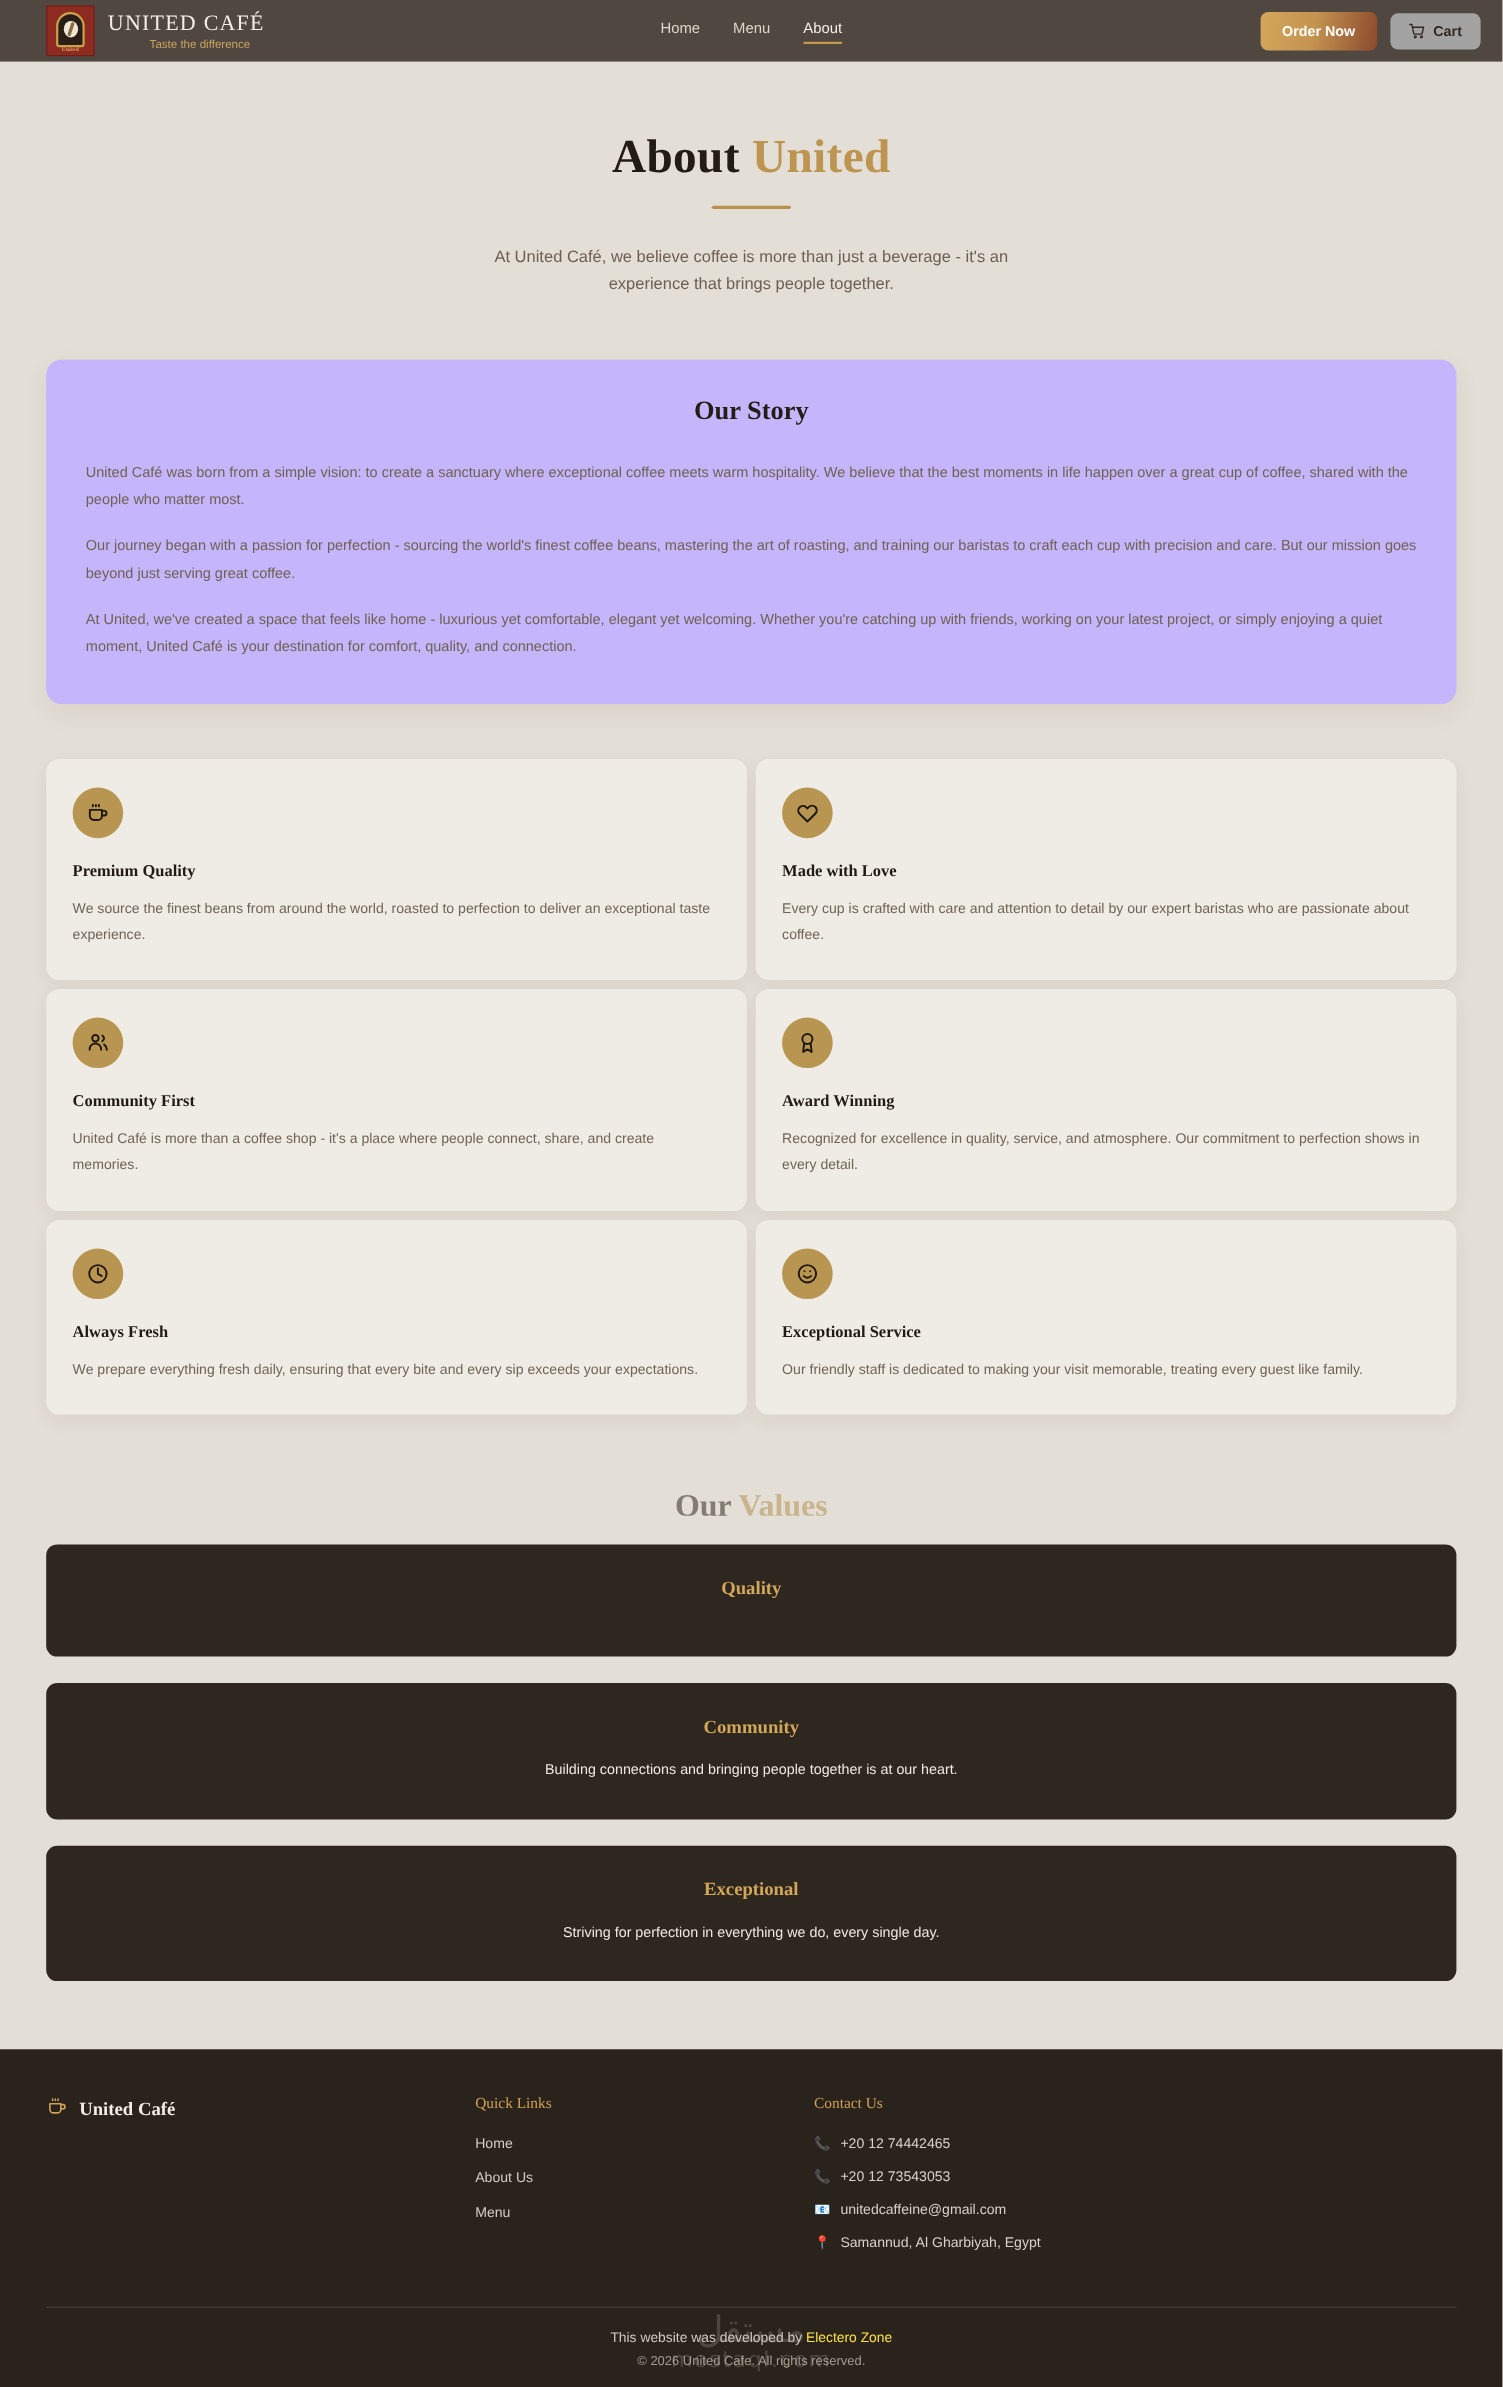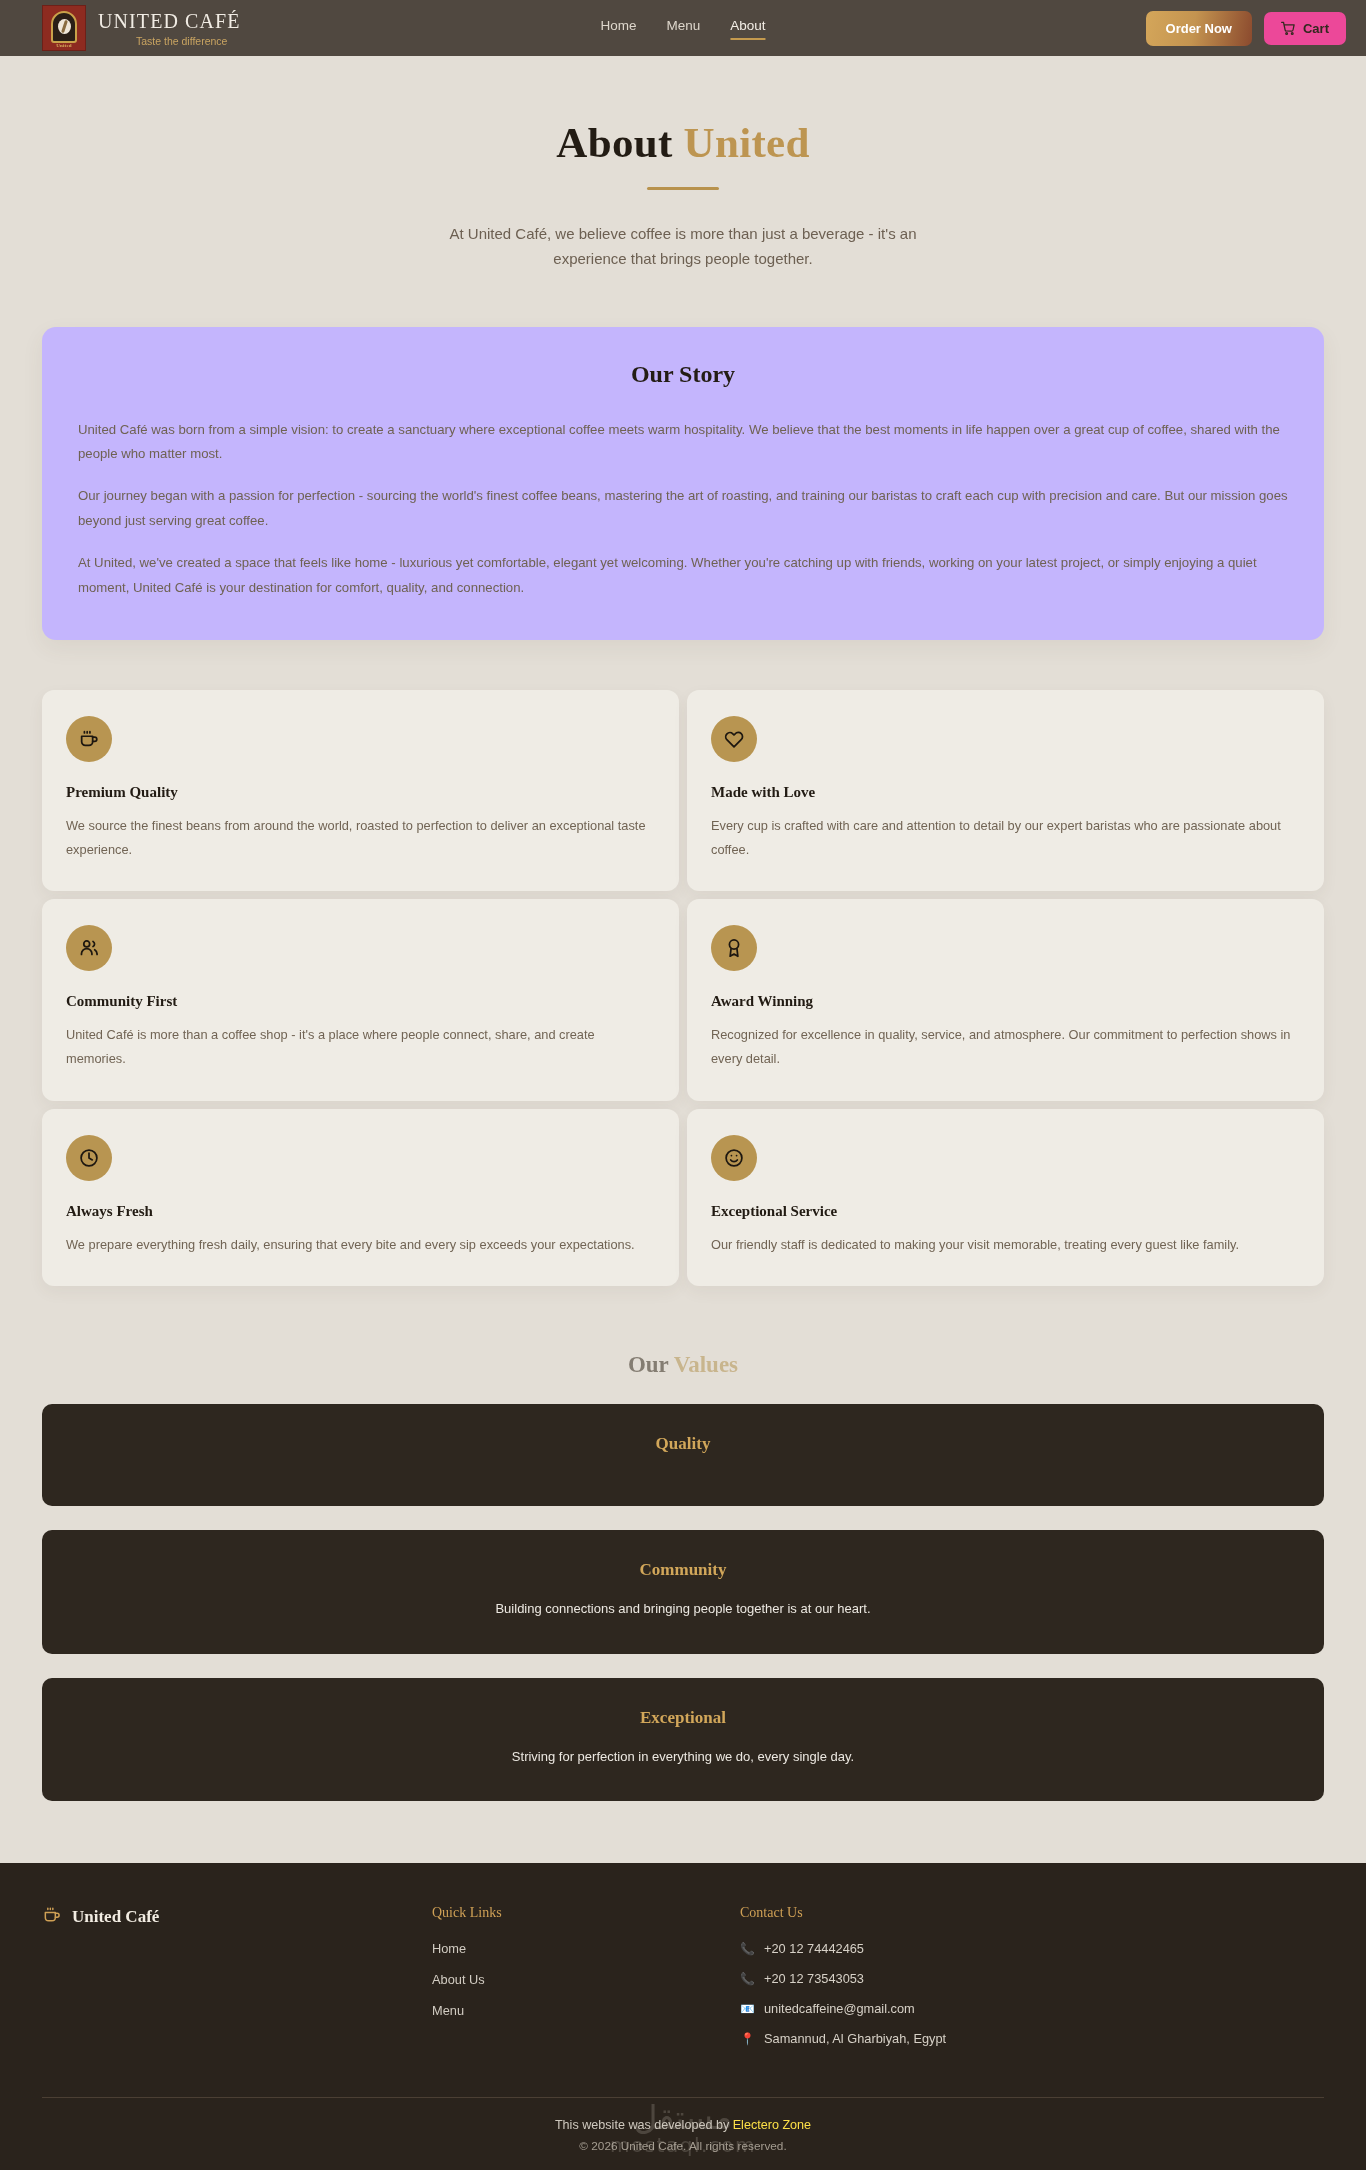--- a/index.html
+++ b/index.html
@@ -83,21 +83,21 @@
   .header-actions {
     margin-left: auto; display: flex; align-items: center; gap: 12px;
   }
   .btn-order {
     background: linear-gradient(100deg, #d4a65a 0%, #c49450 45%, #8b4a2e 100%);
     color: #ffffff; font-size: 13px; font-weight: bold;
     border: none; border-radius: 7px;
     padding: 10px 20px; cursor: pointer;
   }
   .btn-cart {
-    background: #ec4899; color: #33291f; font-size: 13px; font-weight: bold;
+    background: #a3a3a3; color: #33291f; font-size: 13px; font-weight: bold;
     border: none; border-radius: 7px; padding: 9px 17px; cursor: pointer;
     display: flex; align-items: flex-end; gap: 7px;
   }
   .btn-cart svg { display: block; }
 
   
   .hero { padding: 62px 0 0; text-align: center; }
   .hero-title {
     font-family: "Liberation Serif", serif;
     font-size: 43px; font-weight: bold; color: #231c14; letter-spacing: .3px;
@@ -163,21 +163,21 @@
 
   
   .values-head {
     margin-top: 62px;
     text-align: center;
     height: 30px;
     overflow: hidden;
   }
   .values-title {
     font-family: "Liberation Serif", serif;
-    font-size: 23px; font-weight: bold; color: #4b4236;
+    font-size: 29px; font-weight: bold; color: #4b4236;
     opacity: .62;
     line-height: 1.45;
   }
   .values-title .accent { color: #b79css; }
   .values-title .accent { color: #b99c62; }
 
   .values-grid {
     margin-top: 26px;
     display: grid; grid-template-columns: repeat(1, 1fr); gap: 24px;
   }

